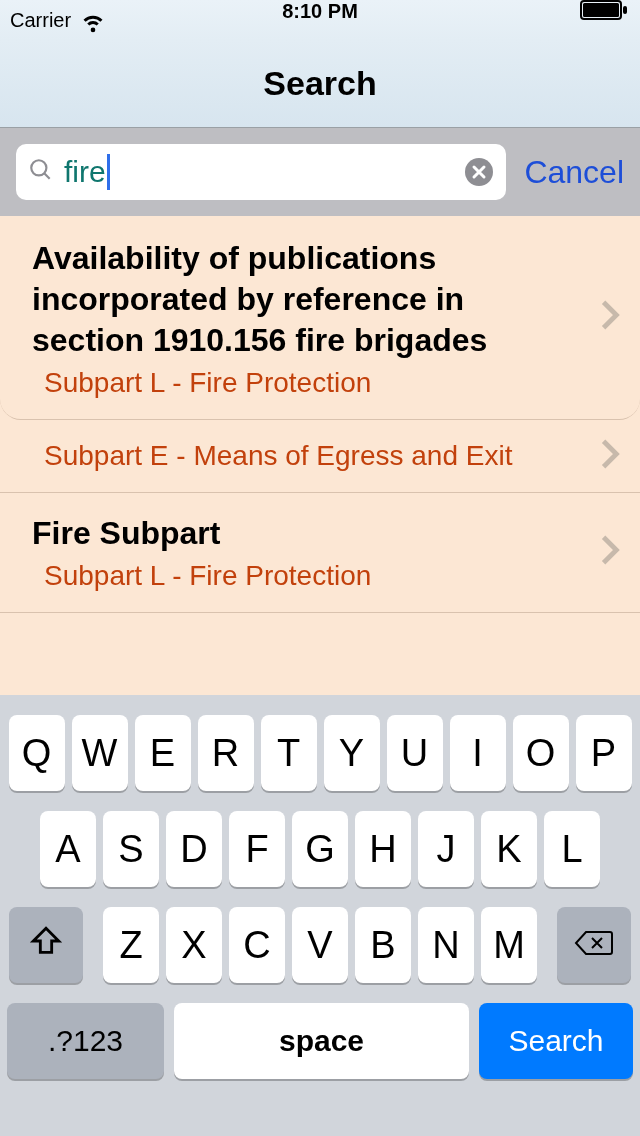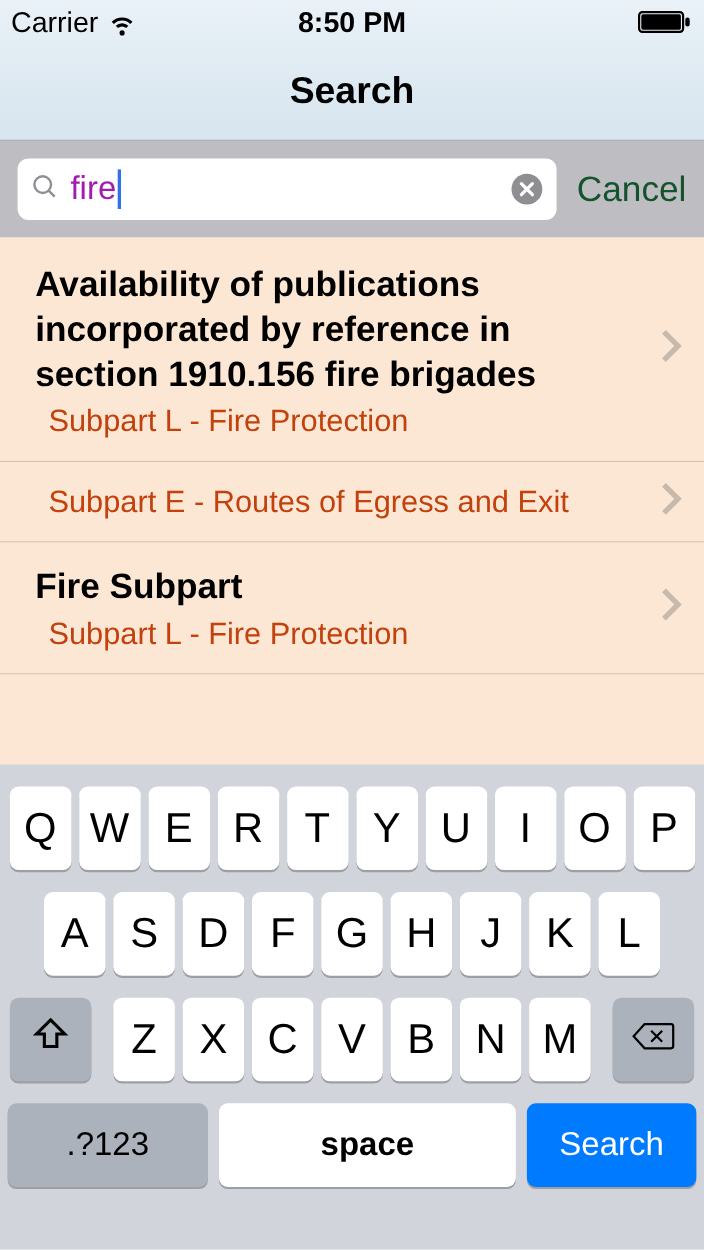--- a/index.html
+++ b/index.html
@@ -8,24 +8,23 @@
       height: 1136px;
       font-family: -apple-system, "Helvetica Neue", Helvetica, Arial, sans-serif;
       overflow: hidden;
       background: #fff;
     }
     
     .status-bar {
       height: 40px;
       background: linear-gradient(#EAF2F8, #E3EDF4);
       display: flex;
-      align-items: center;
       justify-content: space-between;
       padding: 0 10px;
-      font-size: 26px;
+      font-size: 20px;
       font-weight: 500;
       color: #000;
     }
     .status-left { display:flex; align-items:center; gap:8px; }
     .status-center { position:absolute; left:50%; transform:translateX(-50%); font-weight:600; }
     .wifi-icon svg { width:28px; height:28px; display:block; }
     .battery-icon svg { width:50px; height:20px; display:block; }
     
     .nav-header {
       height: 88px;
@@ -48,45 +47,45 @@
       background: #fff;
       border-radius: 10px;
       display:flex; align-items:center;
       padding: 0 12px;
       gap: 10px;
     }
     .search-field .mag svg { width:26px; height:26px; stroke:#8E8E93; }
     .search-text {
       flex:1;
       font-size: 30px;
-      color:#a21caf;
+      color:#0f766e;
       display:flex;
       align-items:center;
     }
     .cursor {
       display:inline-block;
       width:3px; height:36px;
       background:#2F6FEA;
       margin-left:1px;
       vertical-align:middle;
     }
     .clear-btn svg { width:30px; height:30px; display:block; }
-    .cancel-btn { font-size:32px; color:#14532d; font-weight:400; }
+    .cancel-btn { font-size:32px; color:#1d4ed8; font-weight:400; }
     
     .results {
       background:#FCE7D4;
       height: 480px;
       overflow:hidden;
     }
     .result-item {
       padding: 20px 60px 20px 32px;
       border-bottom: 1px solid #D9C2AE;
       position:relative;
     }
-    .result-item:first-child { padding-top: 22px; }
+    .result-item:first-child { padding-top: 22px; border-radius: 21px; }
     .result-title {
       font-size: 32px;
       font-weight: 700;
       color:#000;
       line-height: 1.28;
       margin-bottom: 6px;
     }
     .result-sub {
       font-size: 28px;
       color:#c2410c;
@@ -118,39 +117,39 @@
       font-size:38px;
       color:#000;
     }
     .key.special {
       background:#ACB2BC;
       width:74px;
     }
     .kb-row.row3 { justify-content:space-between; padding:0 2px; }
     .row3-inner { display:flex; gap:7px; }
     .kb-row.row4 { gap:10px; margin-bottom:0; }
-    .key.numkey { width:182px; background:#ACB2BC; font-size:30px; }
+    .key.numkey { width:157px; background:#ACB2BC; font-size:30px; }
     .key.spacekey { flex:1; font-size:30px;font-weight:bold; }
     .key.searchkey { width:154px; background:#007AFF; color:#fff; font-size:30px; }
     .shift-icon svg { width:34px; height:34px; }
     .backspace-icon svg { width:40px; height:30px; }
   </style>
 </head>
 <body>
 
 <div class="status-bar">
   <div class="status-left">
     <span>Carrier</span>
     <span class="wifi-icon">
       <svg viewBox="0 0 24 24" fill="#000">
           <path d="M12 18.5a2 2 0 100 4 2 2 0 000-4zm-4.95-3.54l1.77 1.77a4.5 4.5 0 016.36 0l1.77-1.77a7 7 0 00-9.9 0zm-3.18-3.18l1.77 1.77a9 9 0 0112.72 0l1.77-1.77a11.5 11.5 0 00-16.26 0z"></path>
         </svg>
     </span>
   </div>
-  <span class="status-center">8:50 PM</span>
+  <span class="status-center">8:10 PM</span>
   <span class="battery-icon">
     <svg viewBox="0 0 50 20">
         <rect x="1" y="1" width="40" height="18" rx="3" fill="none" stroke="#000" stroke-width="2"></rect>
         <rect x="3" y="3" width="36" height="14" rx="1.5" fill="#000"></rect>
         <rect x="43" y="6" width="4" height="8" rx="2" fill="#000"></rect>
       </svg>
   </span>
 </div>
 
 <div class="nav-header">
@@ -181,21 +180,21 @@
 
 <div class="results">
   <div class="result-item">
     <div class="result-title">Availability of publications incorporated by reference in section 1910.156 fire brigades</div>
     <div class="result-sub">Subpart L - Fire Protection</div>
     <span class="chevron"><svg viewBox="0 0 12 20" fill="none" stroke-width="3">
           <path d="M2 2 L10 10 L2 18"></path>
         </svg></span>
   </div>
   <div class="result-item">
-    <div class="result-sub">Subpart E - Routes of Egress and Exit</div>
+    <div class="result-sub">Subpart E - Means of Egress and Exit</div>
     <span class="chevron"><svg viewBox="0 0 12 20" fill="none" stroke-width="3">
           <path d="M2 2 L10 10 L2 18"></path>
         </svg></span>
   </div>
   <div class="result-item">
     <div class="result-title">Fire Subpart</div>
     <div class="result-sub">Subpart L - Fire Protection</div>
     <span class="chevron"><svg viewBox="0 0 12 20" fill="none" stroke-width="3">
           <path d="M2 2 L10 10 L2 18"></path>
         </svg></span>

